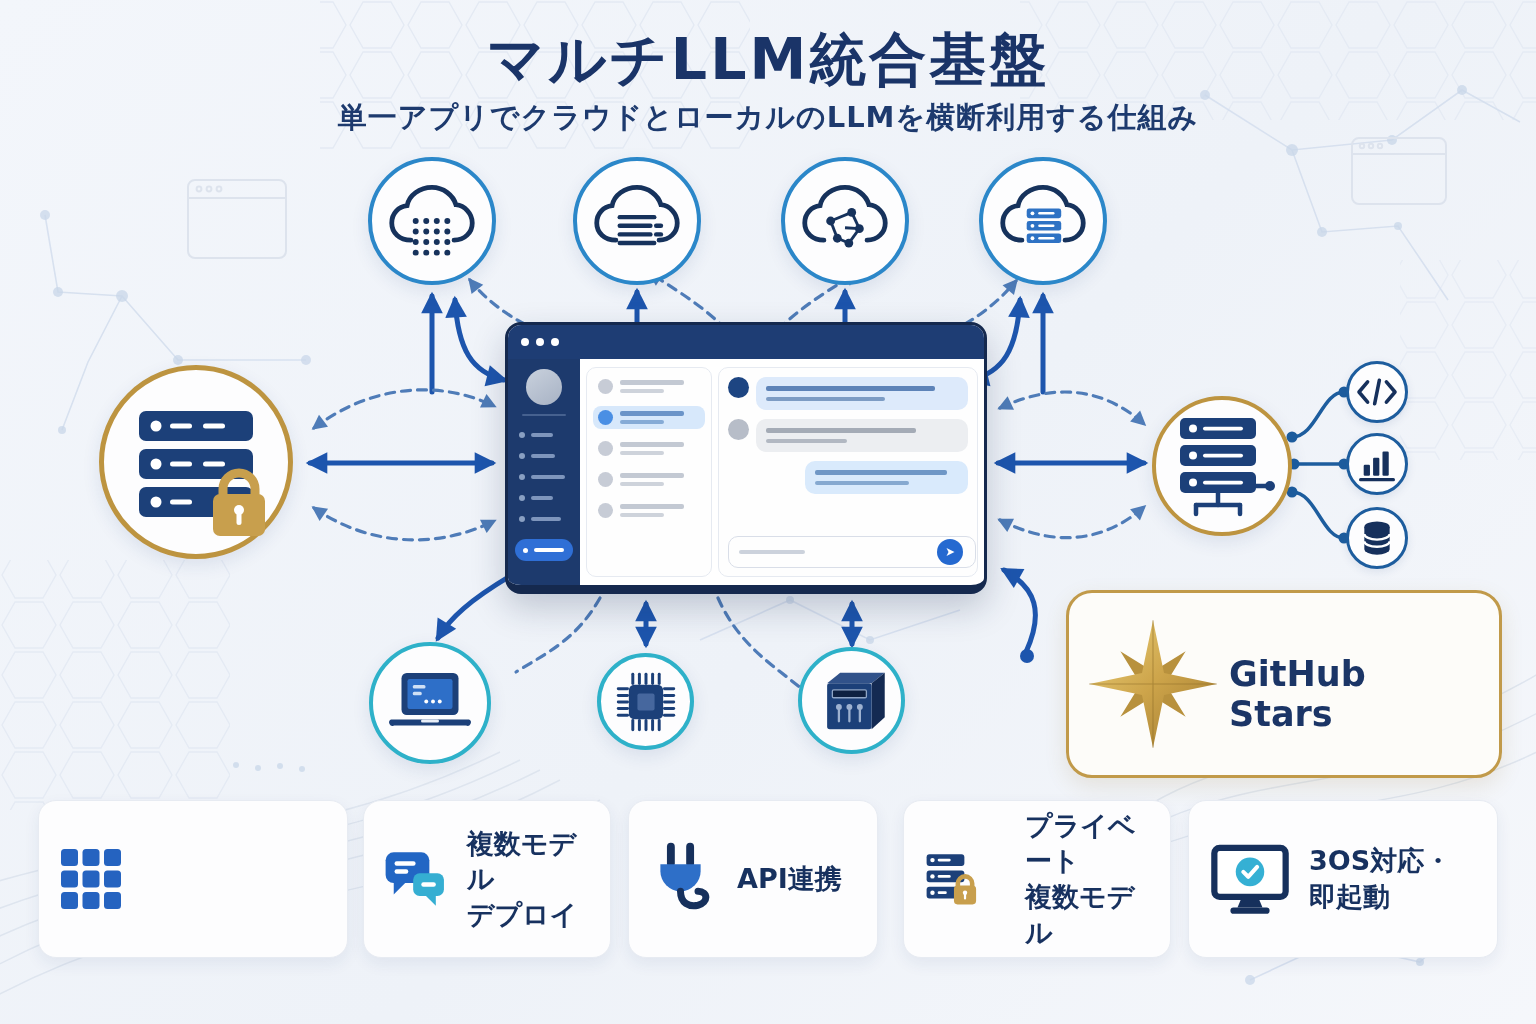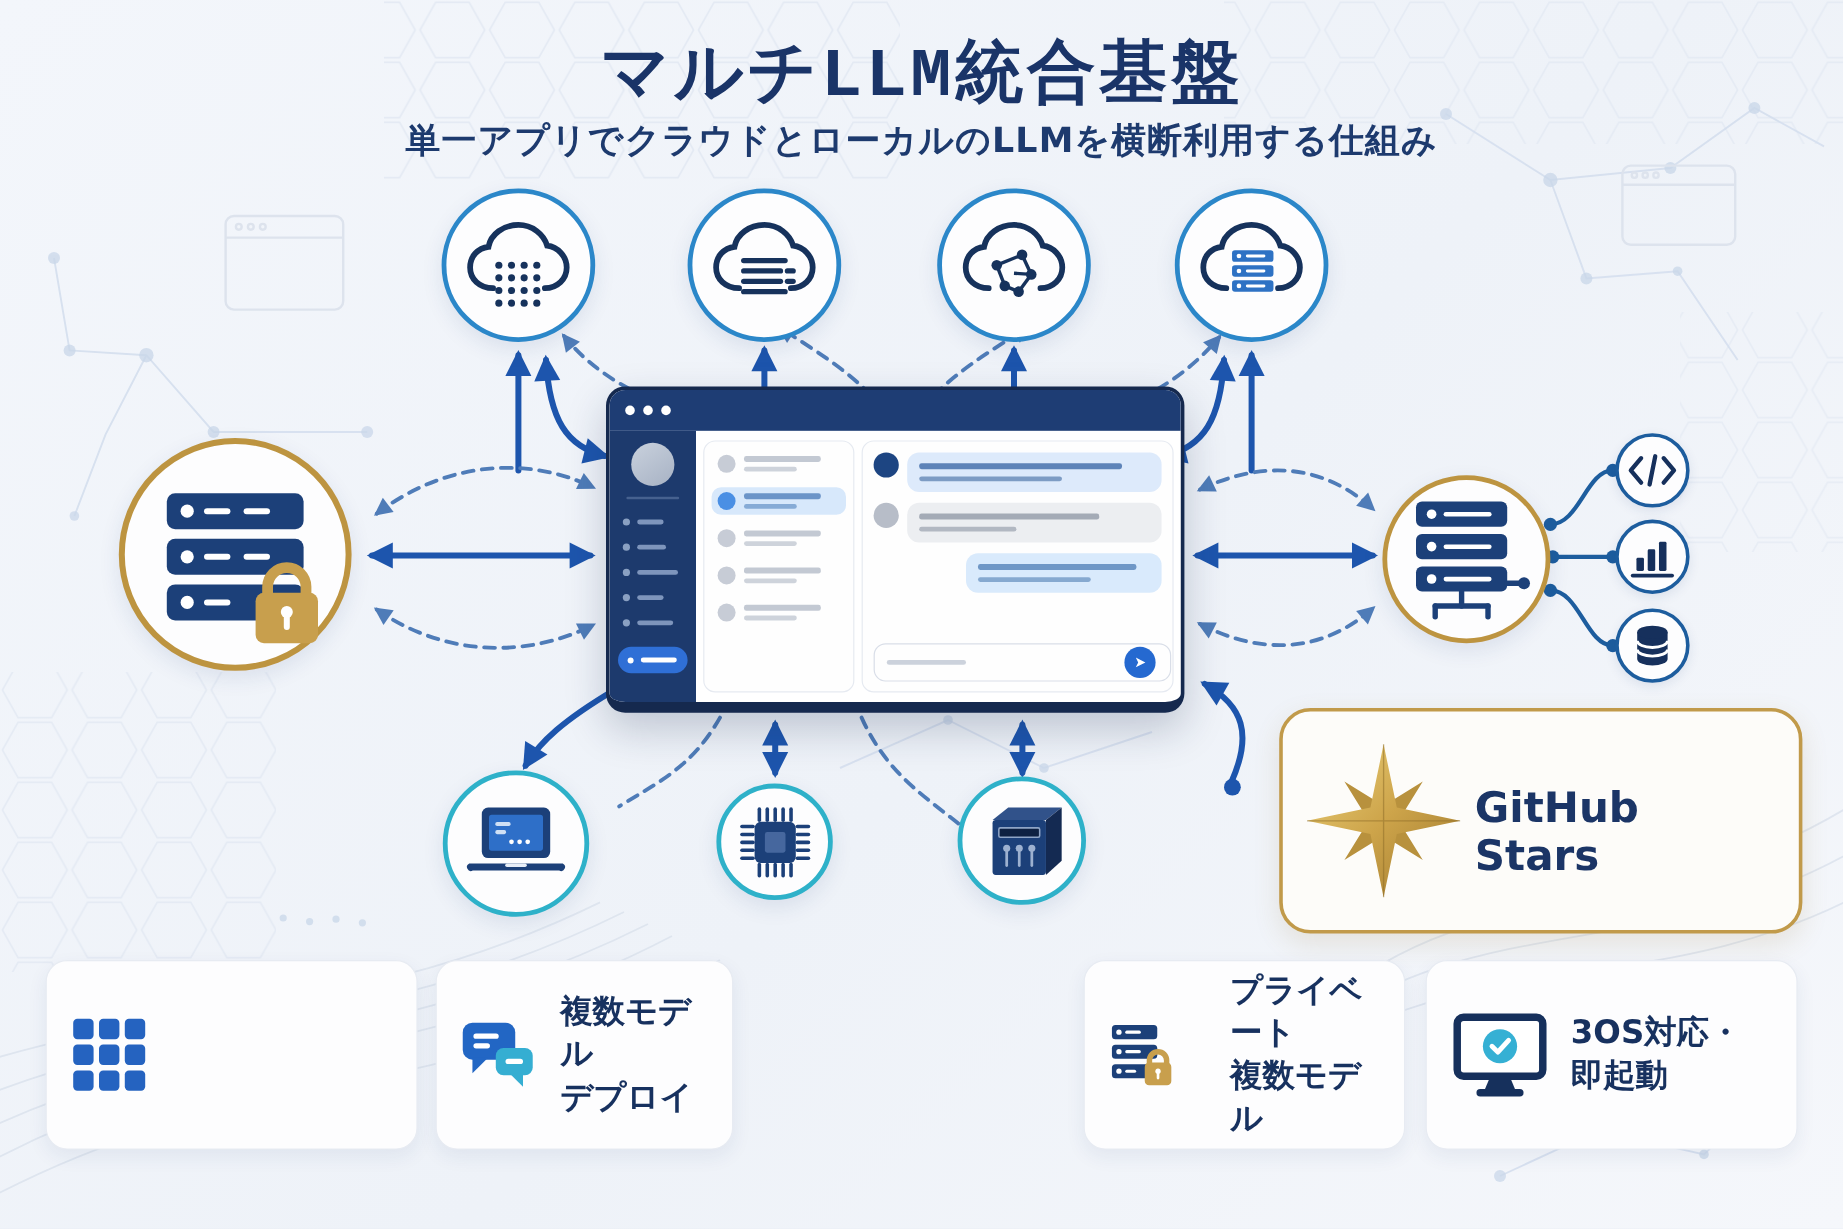--- a/index.html
+++ b/index.html
@@ -7,21 +7,21 @@
   #canvas{
     position:relative;width:1536px;height:1024px;overflow:hidden;margin:0 auto;
     background:linear-gradient(135deg,#f3f6fb 0%,#eef2f8 55%,#f5f7fb 100%);
     font-family:"DejaVu Sans","Liberation Sans",sans-serif;
   }
   svg{display:block;}
   .abs{position:absolute;}
   
   .title{
     top:22px;left:0;width:100%;text-align:center;
-    font-size:57px;font-weight:900;color:#1a3468;letter-spacing:3px;z-index:4;font-family:Liberation Mono, monospace;
+    font-size:57px;font-weight:900;color:#1a3468;letter-spacing:3px;z-index:4;
   }
   .subtitle{
     top:98px;left:0;width:100%;text-align:center;
     font-size:29px;font-weight:800;color:#1d3a6e;letter-spacing:1px;z-index:4;
   }
   
   .node{
     position:absolute;border-radius:50%;background:#fdfdfe;
     display:flex;align-items:center;justify-content:center;z-index:2;
     box-shadow:0 6px 18px rgba(30,60,120,.10);
@@ -592,20 +592,34 @@
       <rect x="36" y="30" width="38" height="28" rx="8" fill="#35aed2"></rect>
       <path d="M 64 56 L 64 70 L 50 56 Z" fill="#35aed2"></path>
       <rect x="46" y="41" width="18" height="5.5" rx="2.7" fill="#fff"></rect>
     </svg>
     <div class="ftext">
       <div>複数モデル</div>
       <div>デプロイ</div>
     </div>
   </div>
 
+  <div class="abs fcard" style="left:628px;width:250px;">
+    <svg width="70" height="78" viewBox="0 0 80 88">
+      <g stroke="#16305c" stroke-width="9" stroke-linecap="round">
+        <line x1="25" y1="7" x2="25" y2="26"></line>
+        <line x1="47" y1="7" x2="47" y2="26"></line>
+      </g>
+      <path d="M 13 27 h 46 v 8 a 23 23 0 0 1 -46 0 z" fill="#2e6fc8"></path>
+      <path d="M 36 58 C 36 72 46 76 56 74 C 68 71 68 58 56 58" fill="none" stroke="#16305c" stroke-width="8" stroke-linecap="round"></path>
+    </svg>
+    <div class="ftext">
+      <div>API連携</div>
+      <div></div>
+    </div>
+  </div>
 
   <div class="abs fcard" style="left:903px;width:268px;gap:45px;">
     <svg width="74" height="76" viewBox="0 0 86 88">
       <g fill="#1c4079">
         <rect x="4" y="6" width="58" height="18" rx="4.5"></rect>
         <rect x="4" y="31" width="58" height="18" rx="4.5"></rect>
         <rect x="4" y="56" width="58" height="18" rx="4.5"></rect>
       </g>
       <g fill="#fff">
         <circle cx="13" cy="15" r="3.4"></circle>

